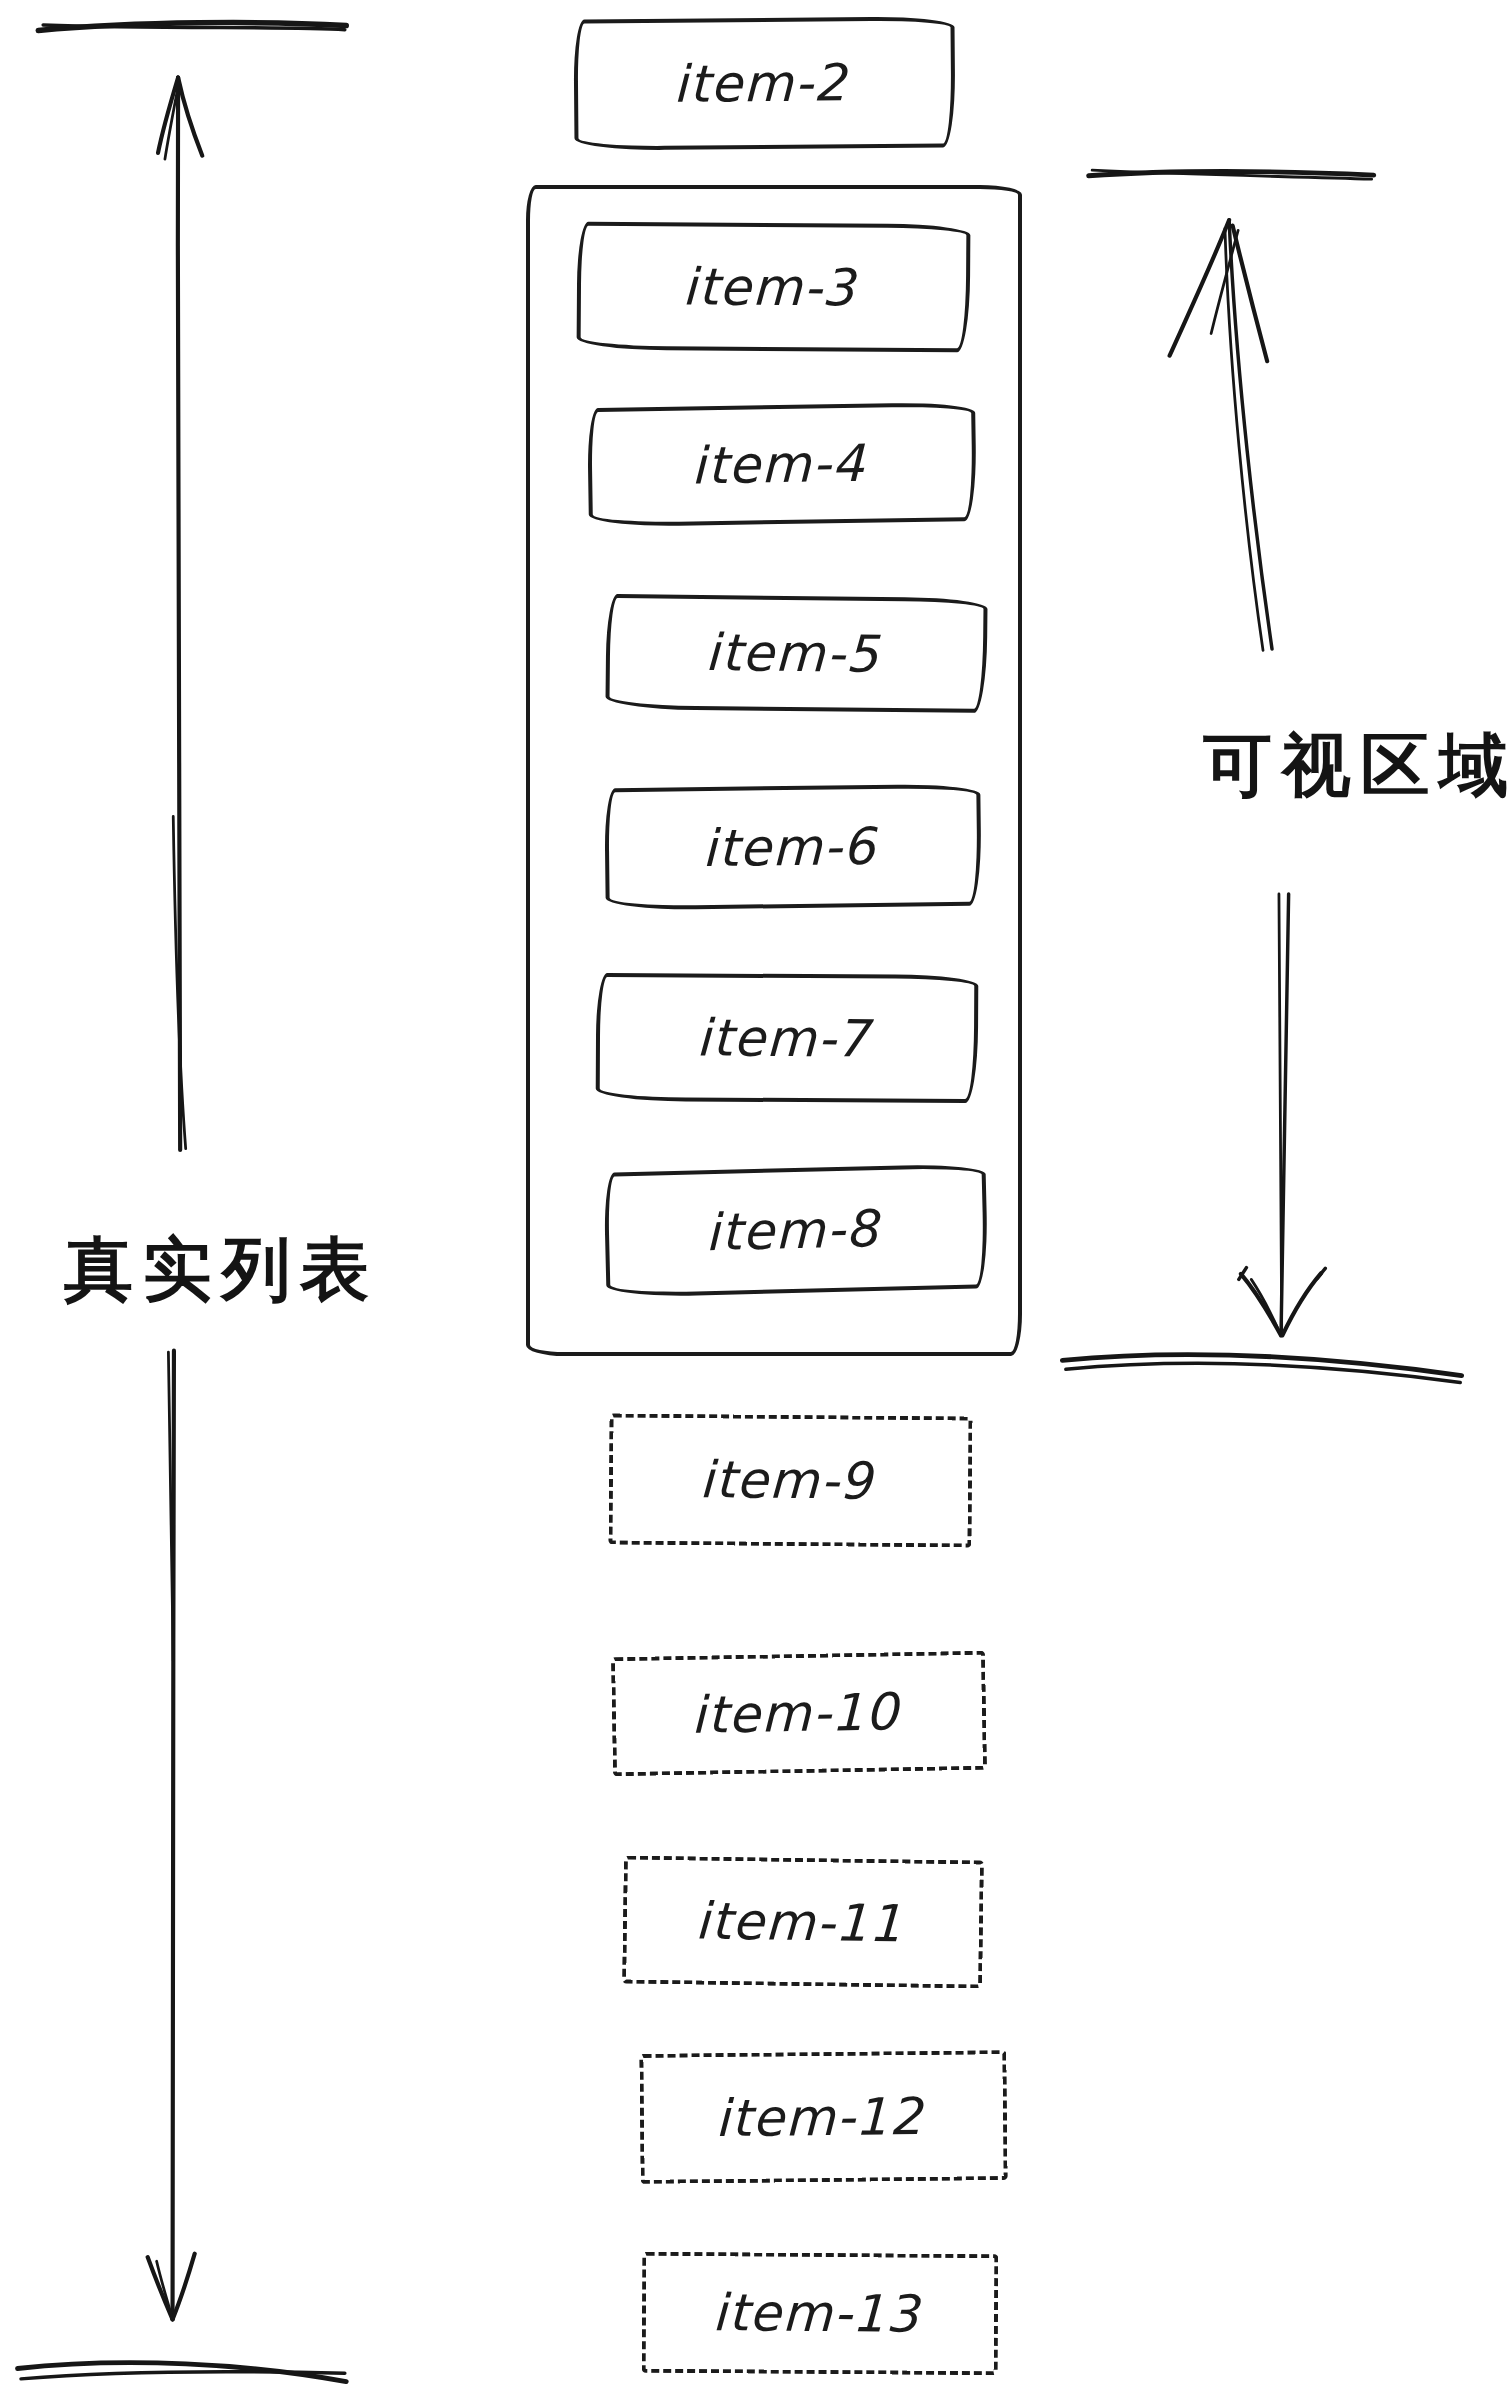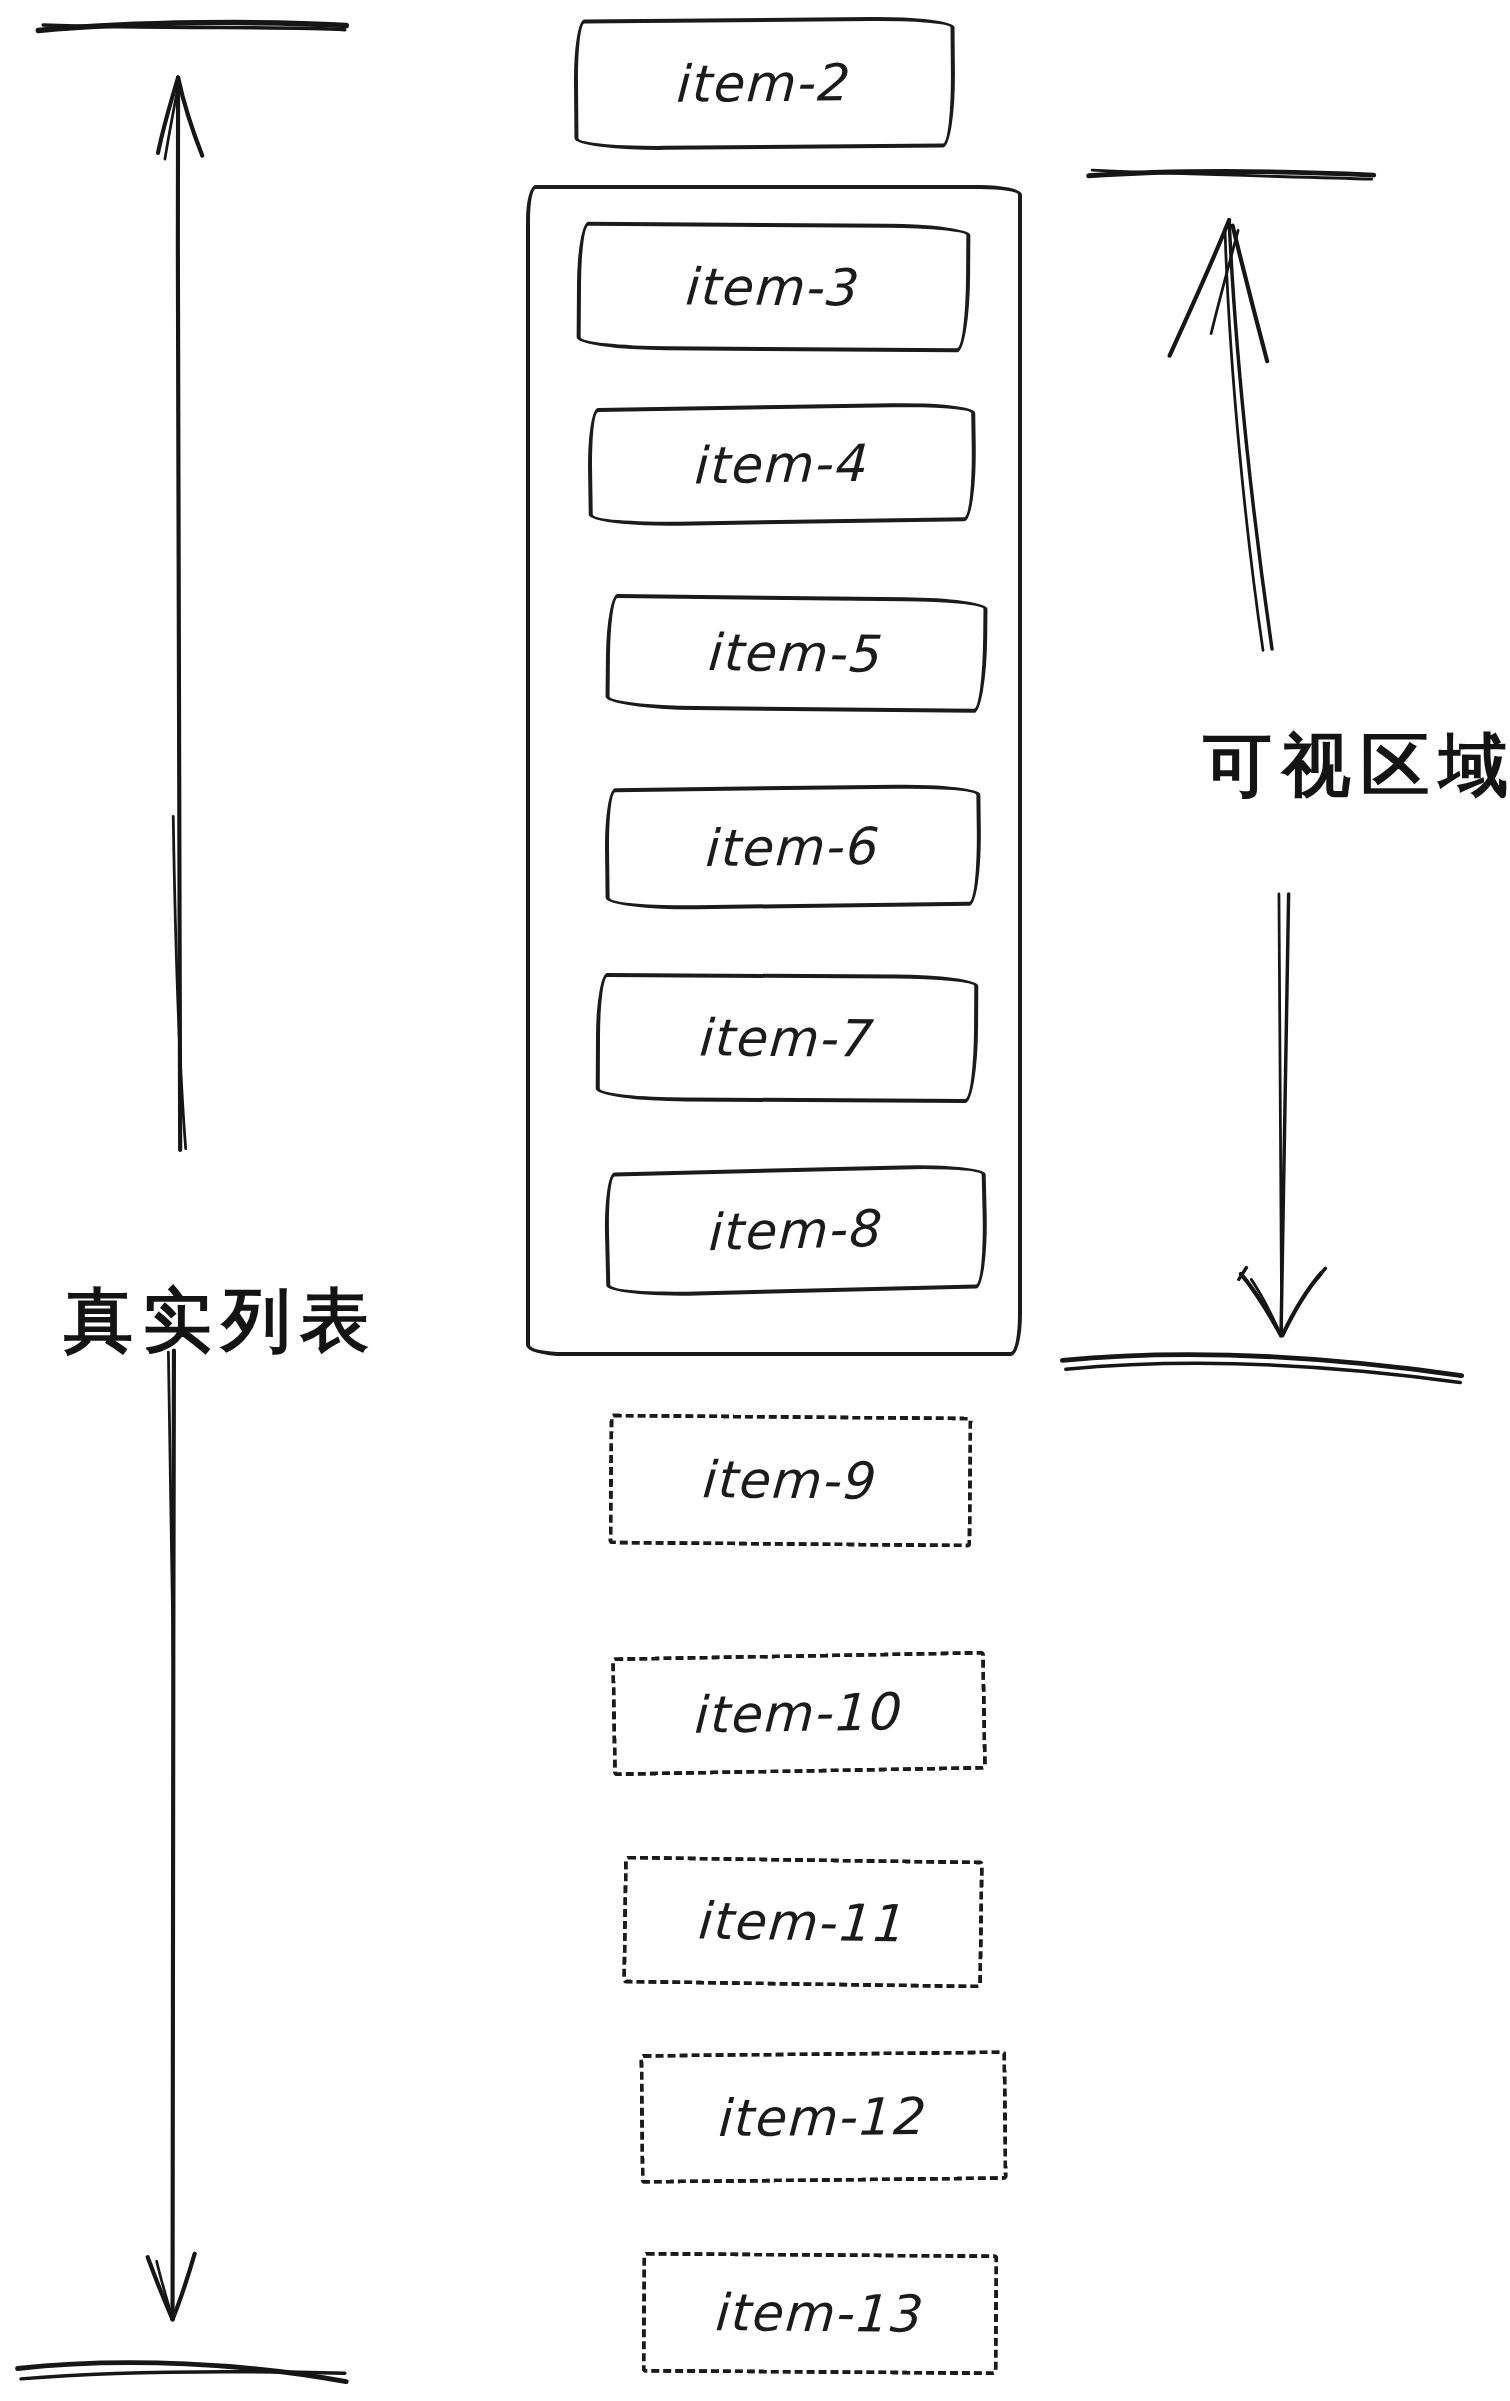--- a/index.html
+++ b/index.html
@@ -45,21 +45,21 @@
     background:transparent;
   }
   .cjk-label{
     position:absolute;
     font-size:69px;
     font-weight:600;
     letter-spacing:9.7px;
     white-space:nowrap;
     color:#141414;
   }
-  .label-real-list{left:64px;top:1275px;}
+  .label-real-list{left:64px;top:1224px;}
   .label-viewport{left:1203px;top:720px;}
 </style>
 </head>
 <body>
 
 <div class="canvas">
 
   <svg class="ink-lines" viewBox="0 0 2183 3470">
     <g stroke="#161616" fill="none" stroke-linecap="round">
 

